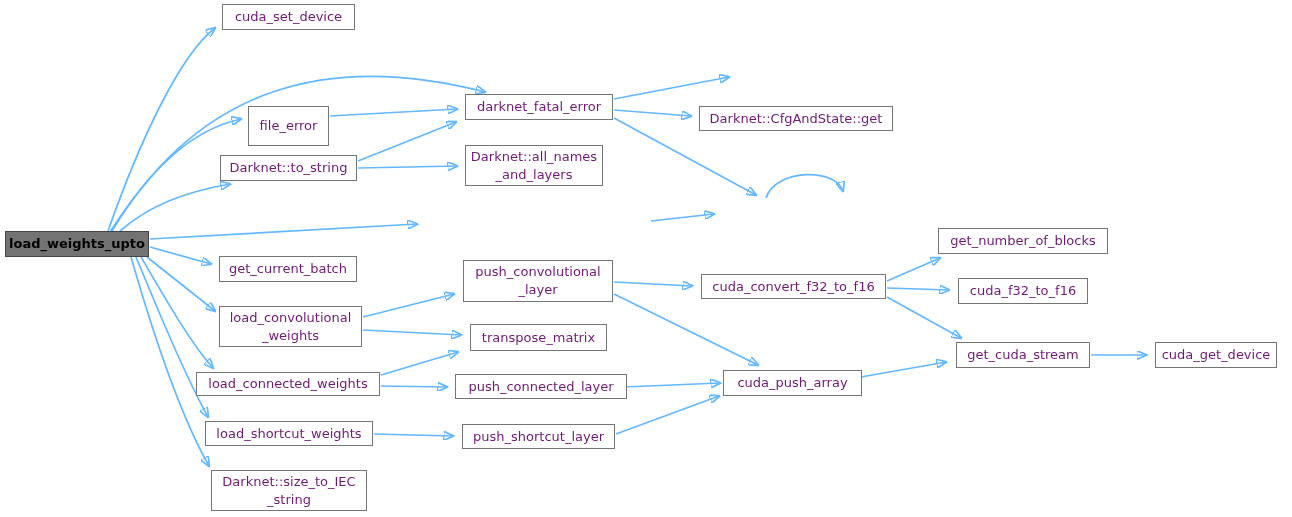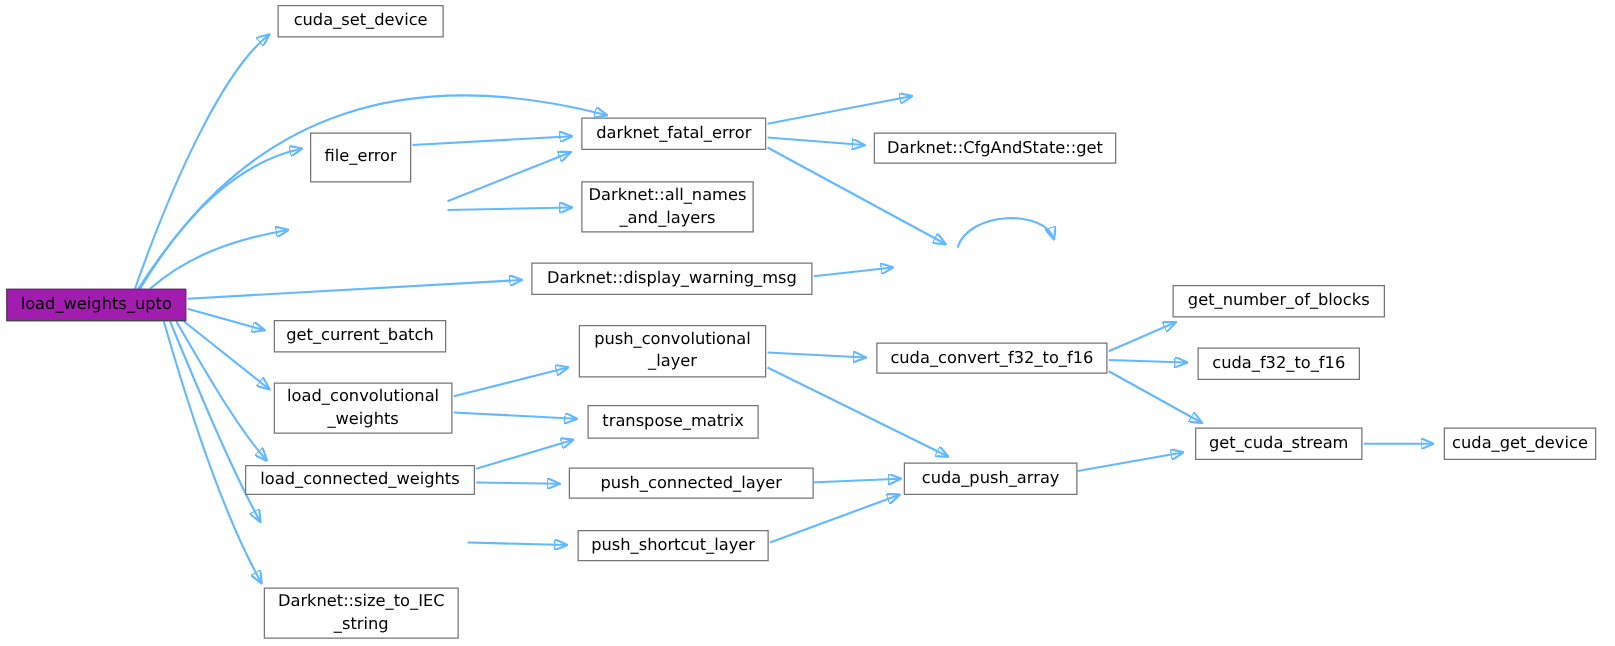--- a/index.html
+++ b/index.html
@@ -10,35 +10,36 @@
     font-family:"DejaVu Sans","Liberation Sans",sans-serif;
     overflow:hidden;
   }
   #edges{position:absolute;left:0;top:0;width:1292px;height:517px;}
   #edges path{fill:none;stroke:#63b8ff;stroke-width:1.7px;}
   .node{
     position:absolute;
     box-sizing:border-box;
     background:#ffffff;
     border:1.5px solid #757575;
-    color:#000000;
+    color:#701a75;
     font-size:13px;
     line-height:1.35;
     display:flex;
     align-items:center;
     justify-content:center;
     text-align:center;
     white-space:pre-line;
     cursor:pointer;
     padding:0 2px;
   }
   .node.root{
-    background:#a21caf;
+    background:#737373;
     border-color:#444444;
     color:#000000;
+    font-weight:bold;
   }
 </style>
 </head>
 <body>
 
 <div id="canvas">
 
   <svg id="edges" viewBox="0 0 1292 517" xmlns="http://www.w3.org/2000/svg">
     <defs>
       <marker id="arrow" markerUnits="userSpaceOnUse" markerWidth="11" markerHeight="9" refX="9.5" refY="4.5" orient="auto">
@@ -75,36 +76,37 @@
     <path d="M 887,281 L 940,258" marker-end="url(#arrow)"></path>
     <path d="M 887,288 L 949,290" marker-end="url(#arrow)"></path>
     <path d="M 887,297 L 961,338" marker-end="url(#arrow)"></path>
     <path d="M 861,377 L 946,362" marker-end="url(#arrow)"></path>
     <path d="M 1091,355 L 1146,355" marker-end="url(#arrow)"></path>
   </svg>
 
   <div class="node root" style="left:5px;top:231px;width:144px;height:26px">load_weights_upto</div>
   <div class="node" style="left:222px;top:4px;width:133px;height:26px">cuda_set_device</div>
   <div class="node" style="left:248px;top:106px;width:81px;height:40px">file_error</div>
+  <div class="node" style="left:220px;top:155px;width:137px;height:26px">Darknet::to_string</div>
   <div class="node" style="left:465px;top:94px;width:148px;height:26px">darknet_fatal_error</div>
   <div class="node" style="left:699px;top:106px;width:194px;height:25px">Darknet::CfgAndState::get</div>
   <div class="node" style="left:465px;top:145px;width:138px;height:41px">Darknet::all_names
 _and_layers</div>
-  <div class="node" style="left:425px;top:210px;width:225px;height:26px">Darknet::display_warning_msg</div>
   <div class="node" style="left:219px;top:256px;width:138px;height:26px">get_current_batch</div>
   <div class="node" style="left:463px;top:260px;width:150px;height:42px">push_convolutional
 _layer</div>
   <div class="node" style="left:701px;top:274px;width:185px;height:25px">cuda_convert_f32_to_f16</div>
   <div class="node" style="left:938px;top:228px;width:170px;height:26px">get_number_of_blocks</div>
   <div class="node" style="left:958px;top:278px;width:130px;height:26px">cuda_f32_to_f16</div>
   <div class="node" style="left:219px;top:306px;width:143px;height:41px">load_convolutional
 _weights</div>
   <div class="node" style="left:470px;top:324px;width:137px;height:27px">transpose_matrix</div>
   <div class="node" style="left:956px;top:342px;width:134px;height:26px">get_cuda_stream</div>
   <div class="node" style="left:1155px;top:342px;width:122px;height:26px">cuda_get_device</div>
   <div class="node" style="left:196px;top:372px;width:184px;height:24px">load_connected_weights</div>
-  <div class="node" style="left:455px;top:374px;width:196px;height:25px">push_connected_layer</div>
+  <div class="node" style="left:455px;top:374px;width:172px;height:25px">push_connected_layer</div>
   <div class="node" style="left:723px;top:370px;width:139px;height:26px">cuda_push_array</div>
+  <div class="node" style="left:205px;top:421px;width:168px;height:25px">load_shortcut_weights</div>
   <div class="node" style="left:462px;top:424px;width:153px;height:25px">push_shortcut_layer</div>
   <div class="node" style="left:211px;top:470px;width:156px;height:41px">Darknet::size_to_IEC
 _string</div>
 
 </div>
 
 </body></html>

